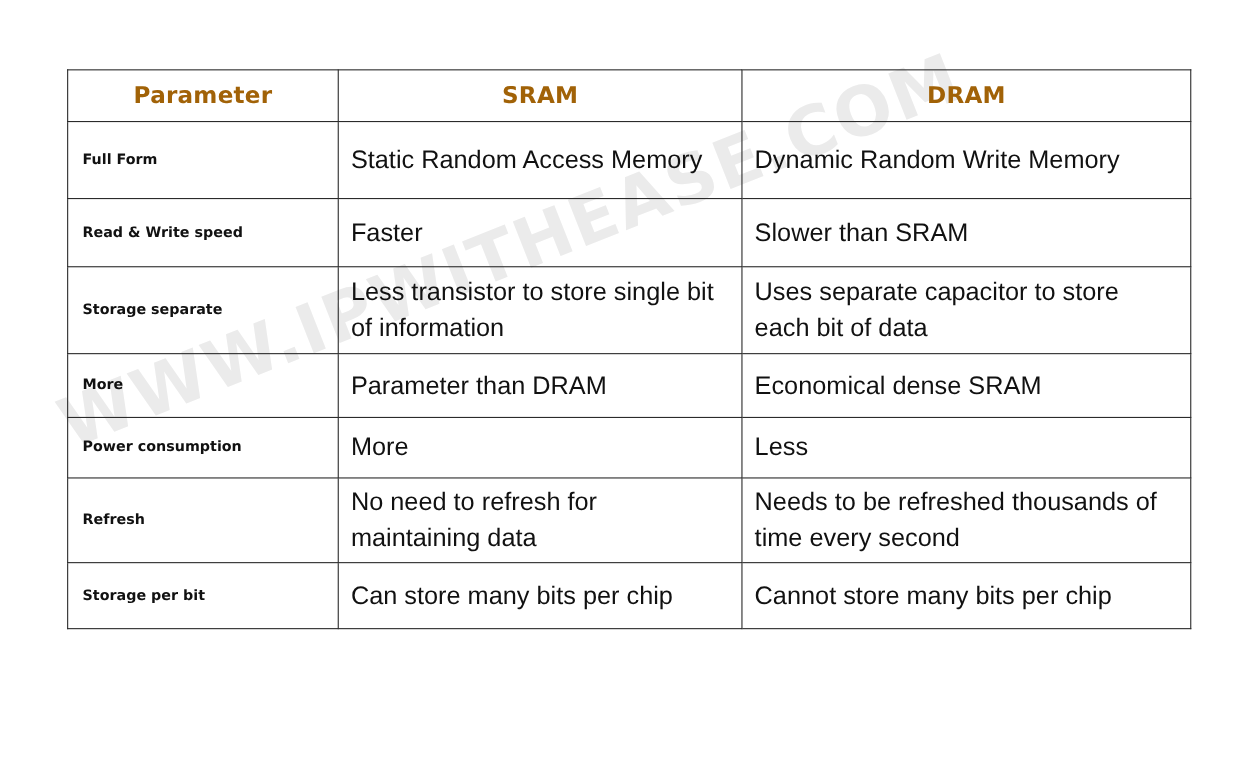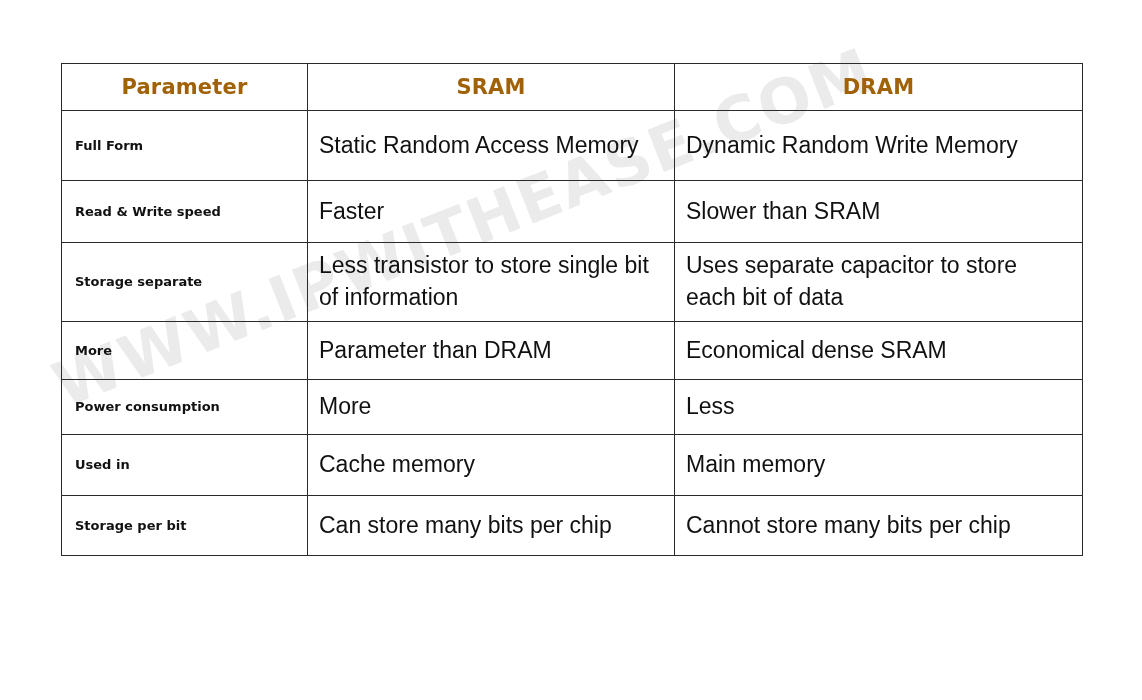--- a/index.html
+++ b/index.html
@@ -151,24 +151,24 @@
         <tr class="r-4">
           <td class="param">More</td>
           <td class="val">Parameter than DRAM</td>
           <td class="val">Economical dense SRAM</td>
         </tr>
         <tr class="r-5">
           <td class="param">Power consumption</td>
           <td class="val">More</td>
           <td class="val">Less</td>
         </tr>
-        <tr class="r-7">
-          <td class="param">Used in</td>
-          <td class="val">Cache memory</td>
-          <td class="val">Main memory</td>
+        <tr class="r-6">
+          <td class="param">Refresh</td>
+          <td class="val">No need to refresh for maintaining data</td>
+          <td class="val">Needs to be refreshed thousands of time every second</td>
         </tr>
         <tr class="r-10">
           <td class="param">Storage per bit</td>
           <td class="val">Can store many bits per chip</td>
           <td class="val">Cannot store many bits per chip</td>
         </tr>
       </tbody>
     </table>
   </div>
 

